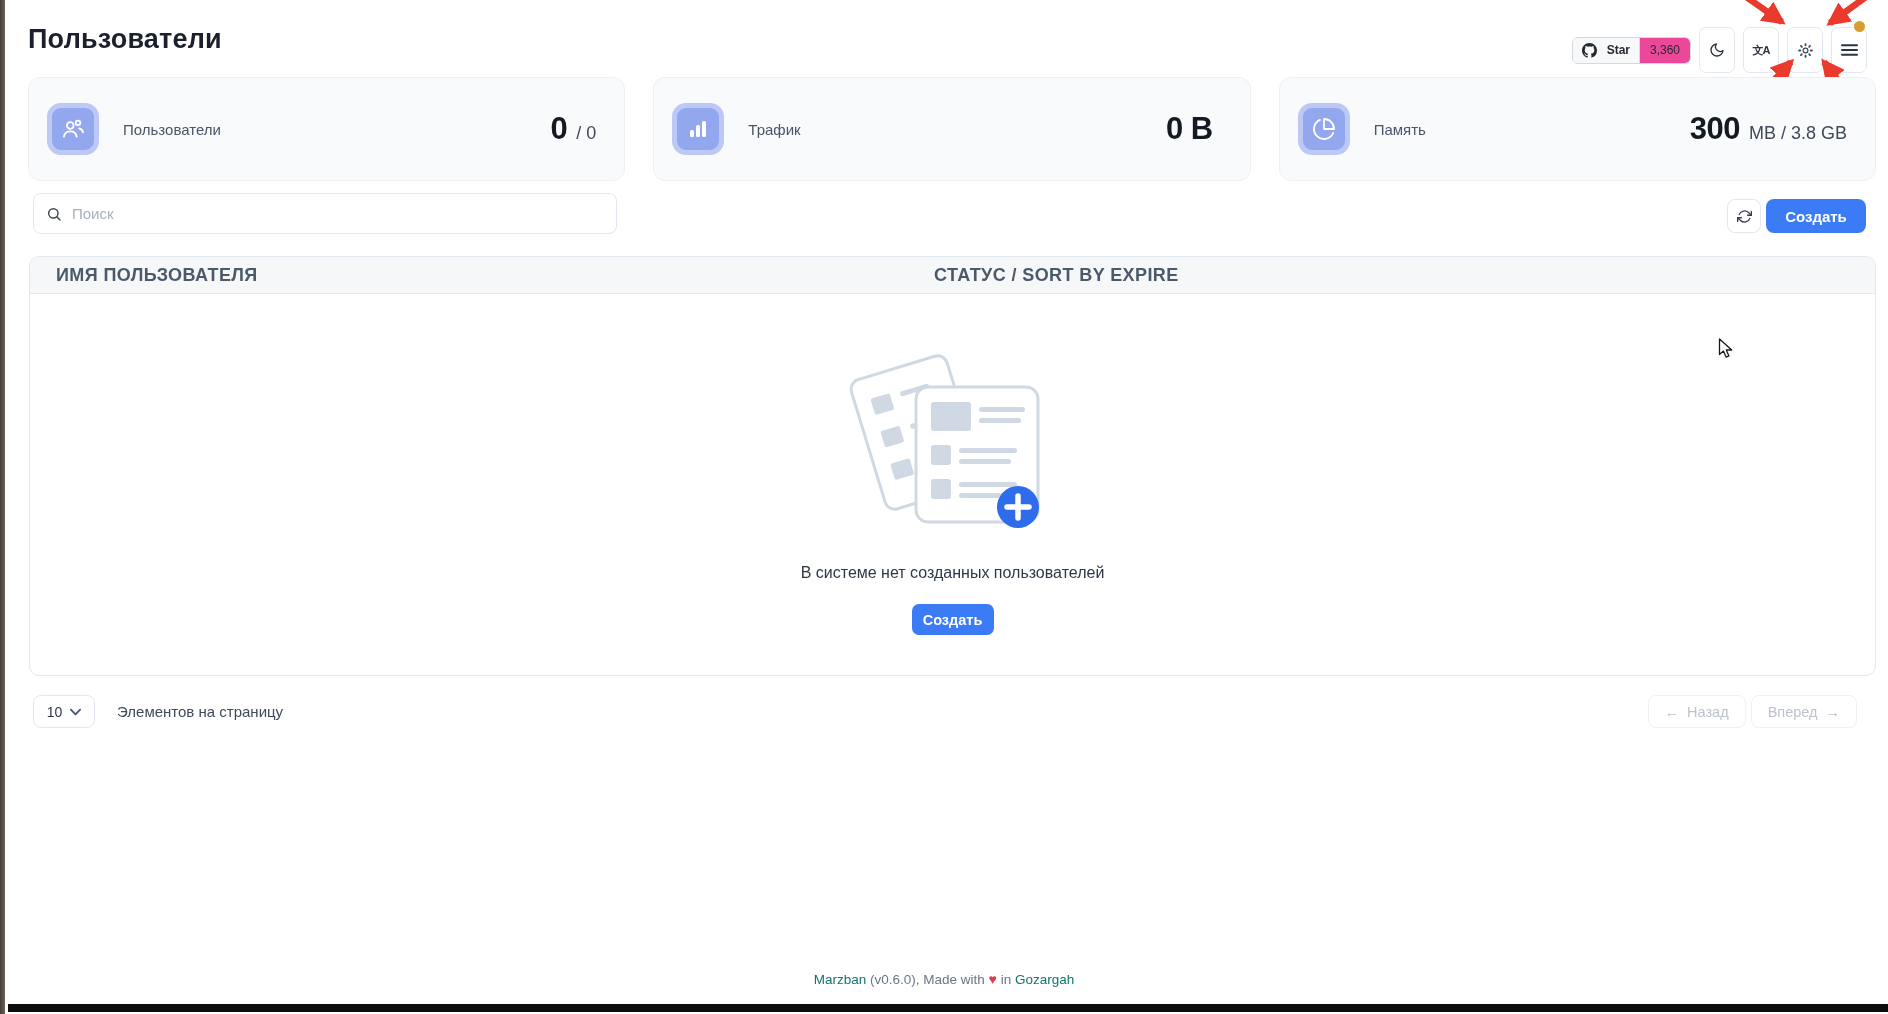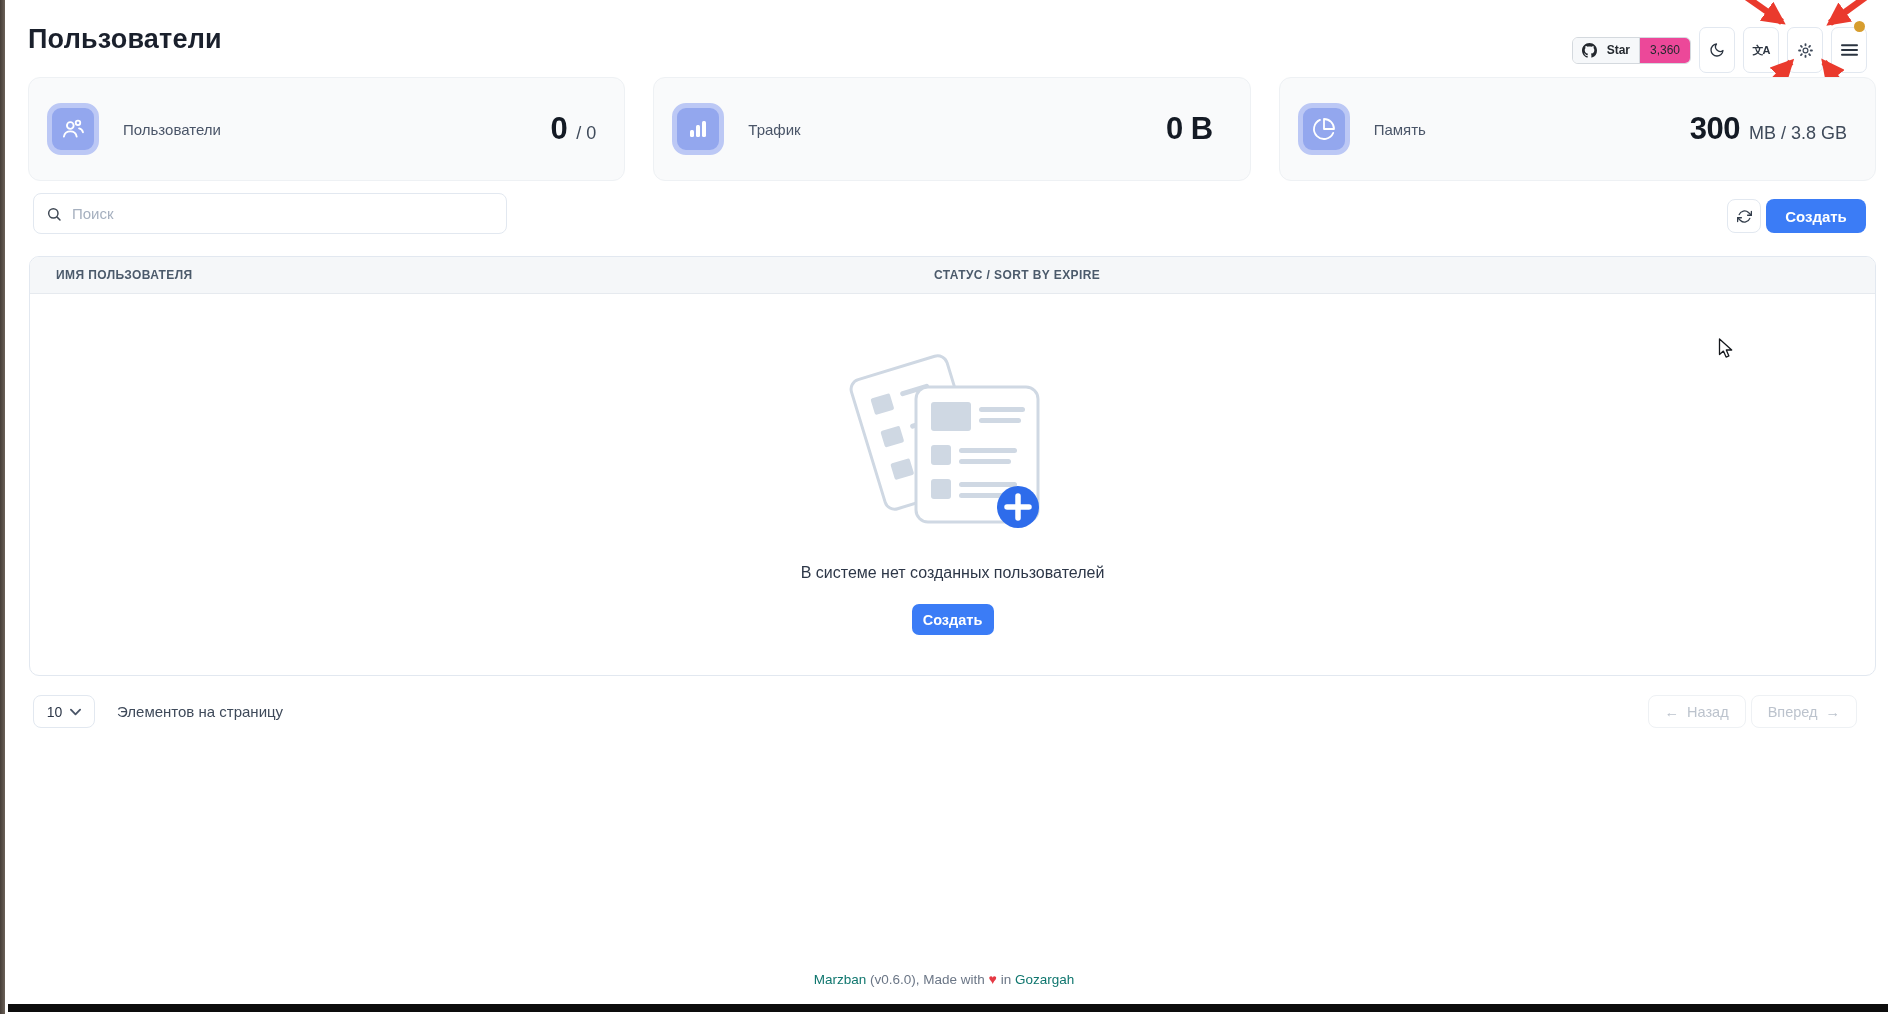--- a/index.html
+++ b/index.html
@@ -31,35 +31,35 @@
   .card { flex:1; height:104px; background:#f9fafb; border:1px solid #eef1f4; border-radius:12px;
     display:flex; align-items:center; padding:0 28px 0 18px; }
   .stat-icon { width:52px; height:52px; border-radius:14px; background:#93a7ee; border:5px solid #bcc8f5;
     display:flex; align-items:center; justify-content:center; flex:0 0 auto; }
   .card-label { margin-left:24px; font-size:15px; color:#4a5568; }
   .card-value { margin-left:auto; display:flex; align-items:baseline; gap:9px; }
   .value-big { font-size:31px; font-weight:700; color:#141a24; letter-spacing:-.5px; }
   .value-suffix { font-size:18px; color:#3f4a5a; }
 
   
-  .search-box { position:absolute; left:33px; top:193px; width:474px; height:41px; border:1px solid #e2e8f0;
+  .search-box { position:absolute; left:33px; top:193px; width:584px; height:41px; border:1px solid #e2e8f0;
     border-radius:8px; background:#fff; display:flex; align-items:center; padding:0 12px; gap:10px; }
   .search-box input { border:none; outline:none; flex:1; font-size:15px; color:#2d3748; font-family:inherit; background:transparent; }
   .search-box input::placeholder { color:#a6b0bf; }
   .refresh-btn { position:absolute; left:1727px; top:199px; width:34px; height:34px; background:#fff;
     border:1px solid #e2e8f0; border-radius:8px; display:flex; align-items:center; justify-content:center; }
   .create-btn-main { position:absolute; left:1766px; top:199px; width:100px; height:34px; background:#3b7cf6;
     color:#fff; border:none; border-radius:8px; font-size:15px; font-weight:700; font-family:inherit; }
 
   
   .users-table { position:absolute; left:29px; top:256px; width:1847px; height:420px;
     border:1px solid #e2e8f0; border-radius:10px; background:#fff; overflow:hidden; display:flex; flex-direction:column; }
   .t-head { height:37px; background:#f5f7f9; border-bottom:1px solid #e6eaef; display:grid;
     grid-template-columns:904px 350px 1fr; align-items:center; }
-  .t-head span { font-size:12px; font-weight:700; color:#4b5a6b; letter-spacing:.4px; }
+  .t-head span { font-size:18px; font-weight:700; color:#4b5a6b; letter-spacing:.4px; }
   .th-1 { padding-left:26px; }
   .t-body { flex:1; display:flex; flex-direction:column; align-items:center; justify-content:flex-start; padding-top:55px; }
   .empty-msg { margin-top:30px; font-size:16px; color:#2d3748; }
   .create-btn-empty { margin-top:22px; width:82px; height:31px; background:#3b7cf6; color:#fff; border:none;
     border-radius:7px; font-size:14.5px; font-weight:700; font-family:inherit; }
 
   
   .pagination { position:absolute; left:33px; right:31px; top:695px; display:flex; align-items:center; }
   .pp-select { width:62px; height:33px; border:1px solid #e2e8f0; border-radius:8px; background:#fff;
     display:flex; align-items:center; justify-content:center; gap:8px; font-size:14px; color:#2d3748; }

